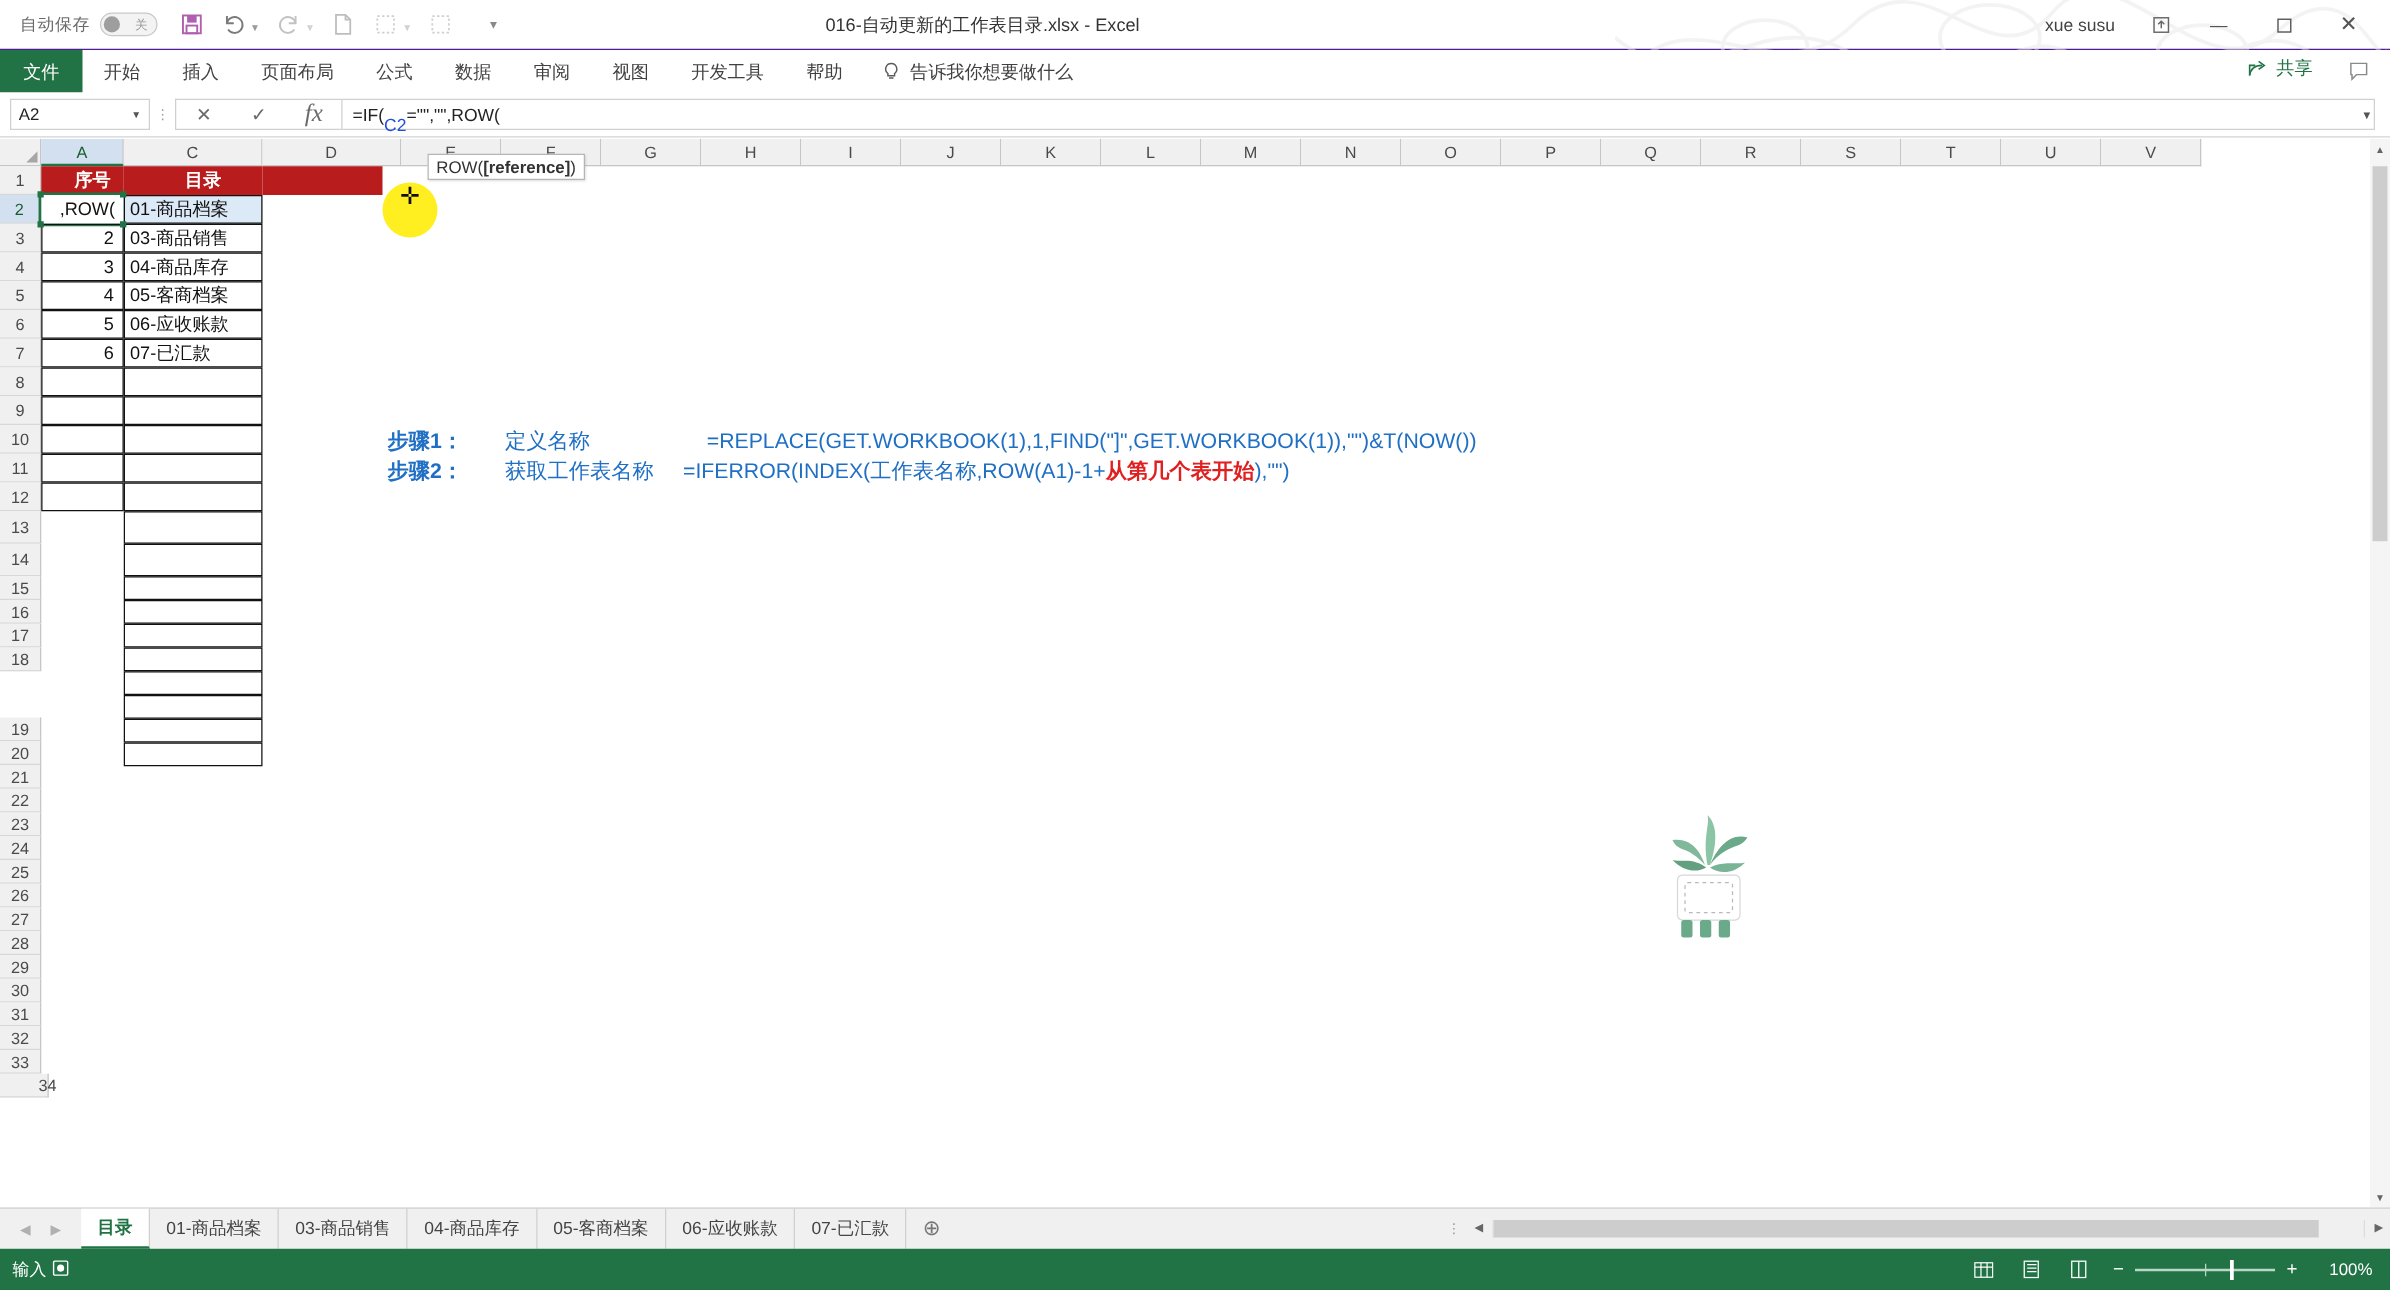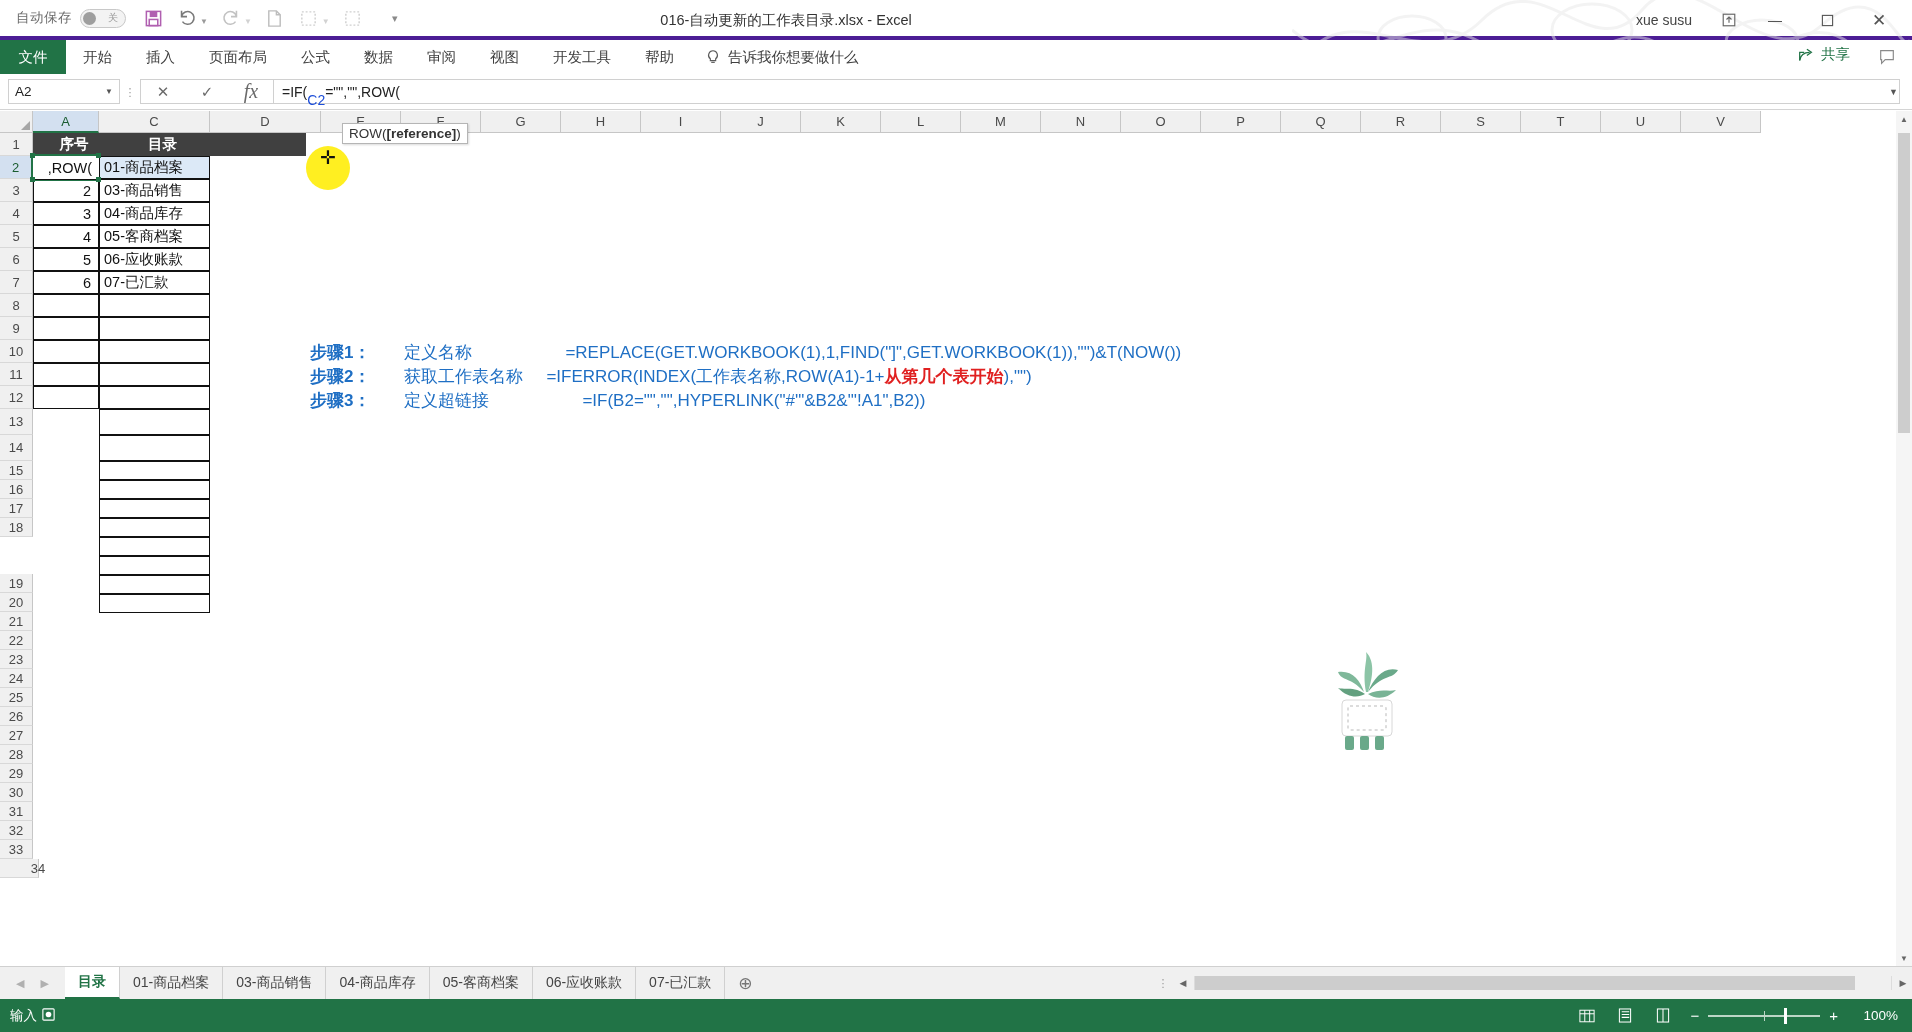--- a/index.html
+++ b/index.html
@@ -9,21 +9,21 @@
     background:#ffffff;
     font-size:13px;
     color:#262626;
     -webkit-font-smoothing:antialiased;
   }
   .app { position:relative; width:1912px; height:1032px; }
 
   
   .titlebar {
     position:absolute; top:0; left:0; width:1912px; height:40px;
-    background:#ffffff; border-bottom:4px solid #4c1d95;
+    background:#ffffff; border-bottom:1px solid #4c1d95;
     display:flex; align-items:center;
   }
   .qat { display:flex; align-items:center; gap:0px; padding-left:16px; }
   .autosave-label { font-size:13.5px; color:#6b6b6b; letter-spacing:.5px; margin-right:8px;}
   .toggle {
     width:46px; height:19px; border-radius:10px; border:1px solid #c8c8c8;
     background:#f3f3f3; display:flex; align-items:center; padding:2px;
     position:relative;
   }
   .toggle .knob { width:13px; height:13px; border-radius:50%; background:#9e9e9e; }
@@ -114,21 +114,21 @@
   .ch.sel { background:#d3e0f0; color:#1a5c2f; border-bottom:2px solid #217346; }
   .rowhead { position:absolute; left:0; top:22px; width:33px; }
   .rh {
     width:33px; background:#f0f0f0; border-right:1px solid #c6c6c6; border-bottom:1px solid #d8d8d8;
     display:flex; align-items:center; justify-content:center; font-size:13px; color:#4a4a4a;
   }
   .rh.sel { background:#d3e0f0; color:#1a5c2f; border-right:2px solid #217346; }
   .cells { position:absolute; left:33px; top:22px; }
   .cell { position:absolute; font-size:14.5px; display:flex; align-items:center; }
 
-  .hdr-blue { background:#404040; color:#ffffff; font-weight:bold; justify-content:center;padding-left:16px; }
+  .hdr-blue { background:#b91c1c; color:#ffffff; font-weight:bold; justify-content:center;padding-left:16px; }
   .bordered { border:1px solid #111; }
   .numcell { justify-content:flex-end; padding-right:7px; color:#111; }
   .txtcell { justify-content:flex-start; padding-left:4px; color:#111; }
   .activecell { outline:2px solid #217346; background:#fff; }
   .selhandle { position:absolute; width:5px; height:5px; background:#217346; }
 
   .tooltip {
     position:absolute; background:#fff; border:1px solid #b5b5b5; padding:2px 6px;
     font-size:13.5px; color:#333; white-space:nowrap; box-shadow:1px 1px 2px rgba(0,0,0,.15);
   }
@@ -454,27 +454,20 @@
       <span style="display:inline-block;width:84px"></span>
       <span>=REPLACE(GET.WORKBOOK(1),1,FIND("]",GET.WORKBOOK(1)),"")&amp;T(NOW())</span>
     </div>
     <div class="steps" style="left:310px; top:254px;">
       <b>步骤2：</b>
       <span style="display:inline-block;width:24px"></span>
       <span>获取工作表名称</span>
       <span style="display:inline-block;width:14px"></span>
       <span>=IFERROR(INDEX(工作表名称,ROW(A1)-1+</span><span class="red">从第几个表开始</span><span>),"")</span>
     </div>
-    <div class="steps" style="left:310px; top:278px;">
-      <b>步骤3：</b>
-      <span style="display:inline-block;width:24px"></span>
-      <span>定义超链接</span>
-      <span style="display:inline-block;width:84px"></span>
-      <span>=IF(B2="","",HYPERLINK("#'"&amp;B2&amp;"'!A1",B2))</span>
-    </div>
 
     <svg class="plant" width="130" height="120" viewBox="0 0 130 120">
       <g>
         <path d="M62 46 C48 30 40 36 36 26 C50 24 58 34 62 46Z" fill="#7fb89a"></path>
         <path d="M66 46 C80 28 90 34 96 24 C82 20 72 32 66 46Z" fill="#6aa98a"></path>
         <path d="M64 46 C60 24 66 14 64 6 C74 16 70 34 66 46Z" fill="#8cc4a6"></path>
         <path d="M63 48 C52 40 44 44 36 42 C46 52 56 52 63 48Z" fill="#63a07f"></path>
         <path d="M66 48 C78 42 86 46 94 44 C84 54 73 53 66 48Z" fill="#79b496"></path>
         <rect x="40" y="54" width="50" height="36" rx="4" fill="#ffffff" stroke="#d8d8d8"></rect>
         <rect x="46" y="60" width="38" height="24" rx="2" fill="none" stroke="#b9b9b9" stroke-dasharray="3 3"></rect>

